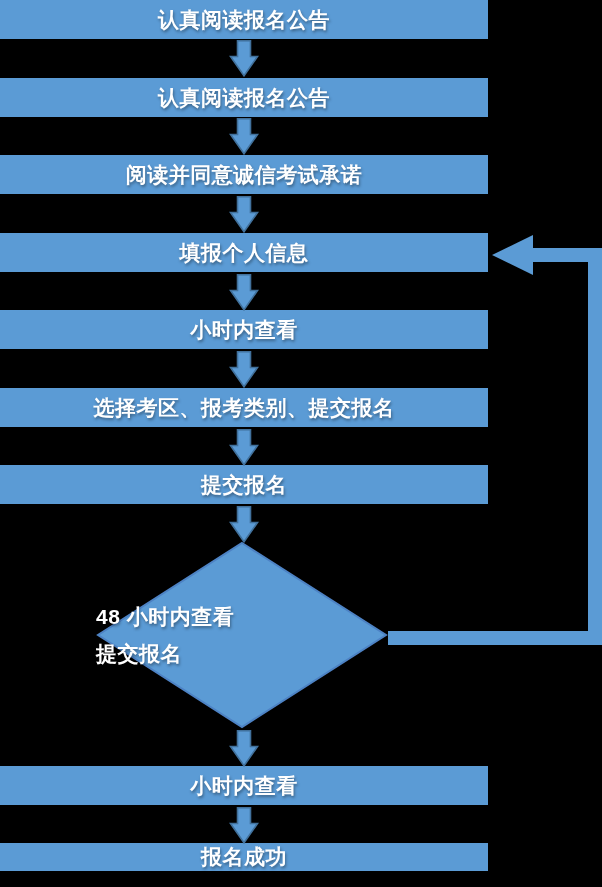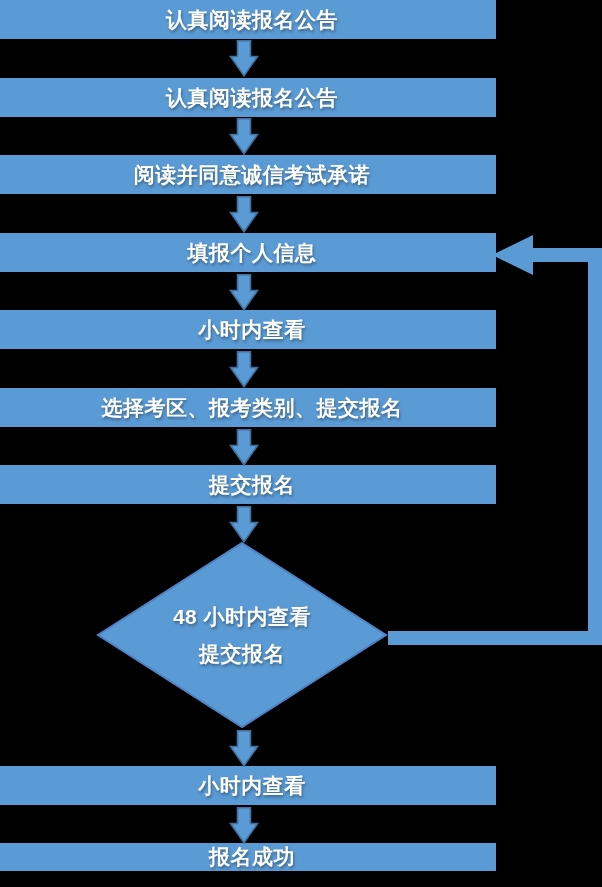--- a/index.html
+++ b/index.html
@@ -14,34 +14,33 @@
     position: absolute;
     left: 0; width: 488px; height: 39px;
     background: #5b9bd5;
     color: #ffffff;
     font-size: 21px;
     font-weight: bold;
     display: flex; align-items: center; justify-content: center;
     text-shadow: 1px 2px 3px rgba(0,0,0,0.38);
     white-space: nowrap;
     letter-spacing: 0.5px;
-    padding-left: 8px;
   }
   .down-arrow {
     position: absolute;
     left: 229px; width: 30px; height: 37px;
   }
   .diamond-svg {
     position: absolute; left: 96px; top: 541px;
   }
   .diamond-label {
     position: absolute; left: 96px; top: 541px;
     width: 292px; height: 188px;
     display: flex; flex-direction: column;
-    align-items: center; justify-content: center;
+    align-items: flex-start; justify-content: center;
     color: #ffffff; font-size: 21px; font-weight: bold;
     line-height: 37px;
     text-shadow: 1px 2px 3px rgba(0,0,0,0.38);
     letter-spacing: 0.5px;
   }
   .loop-svg {
     position: absolute; left: 0; top: 0;
   }
 </style>
 </head>

